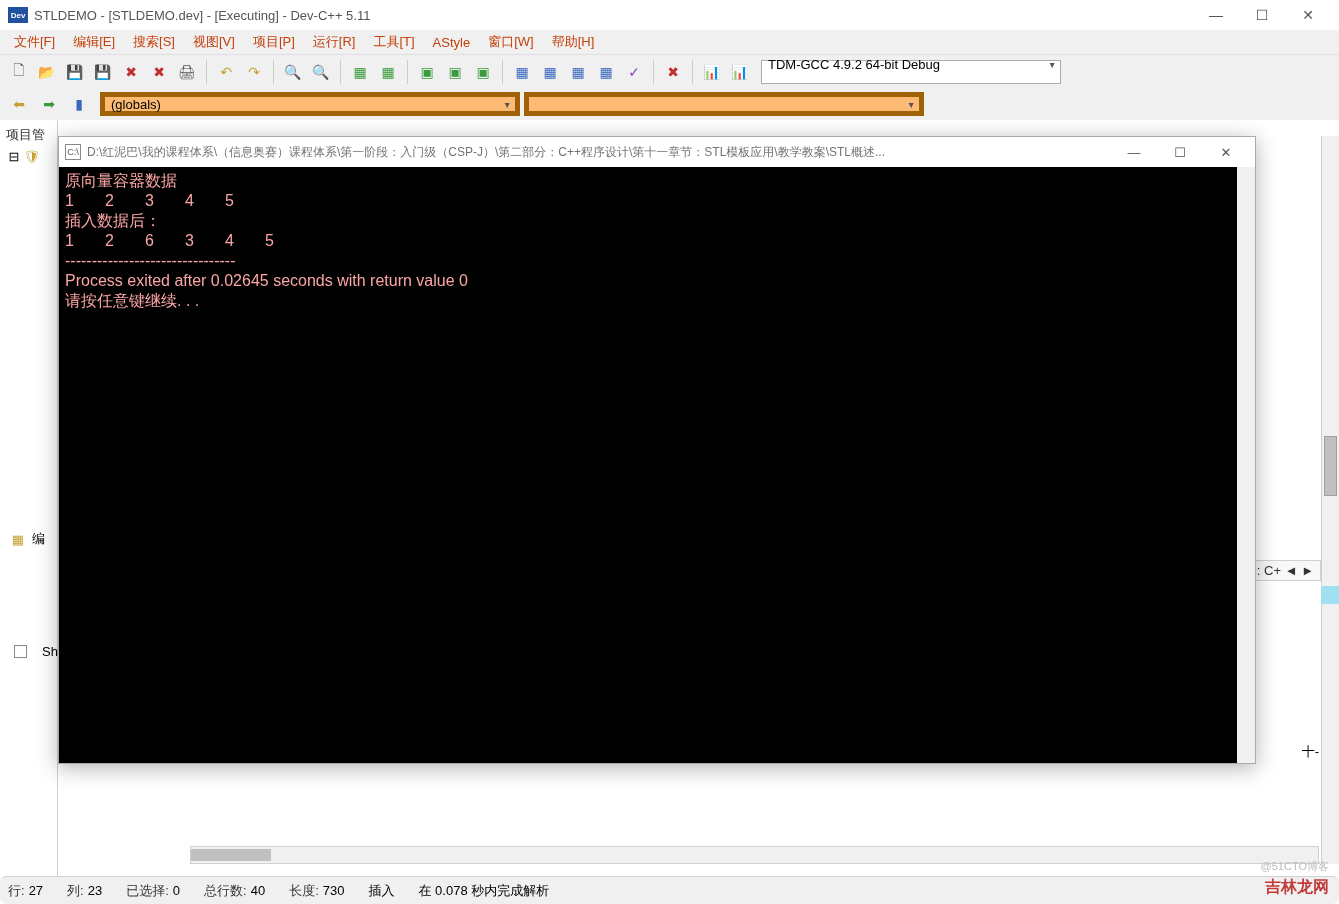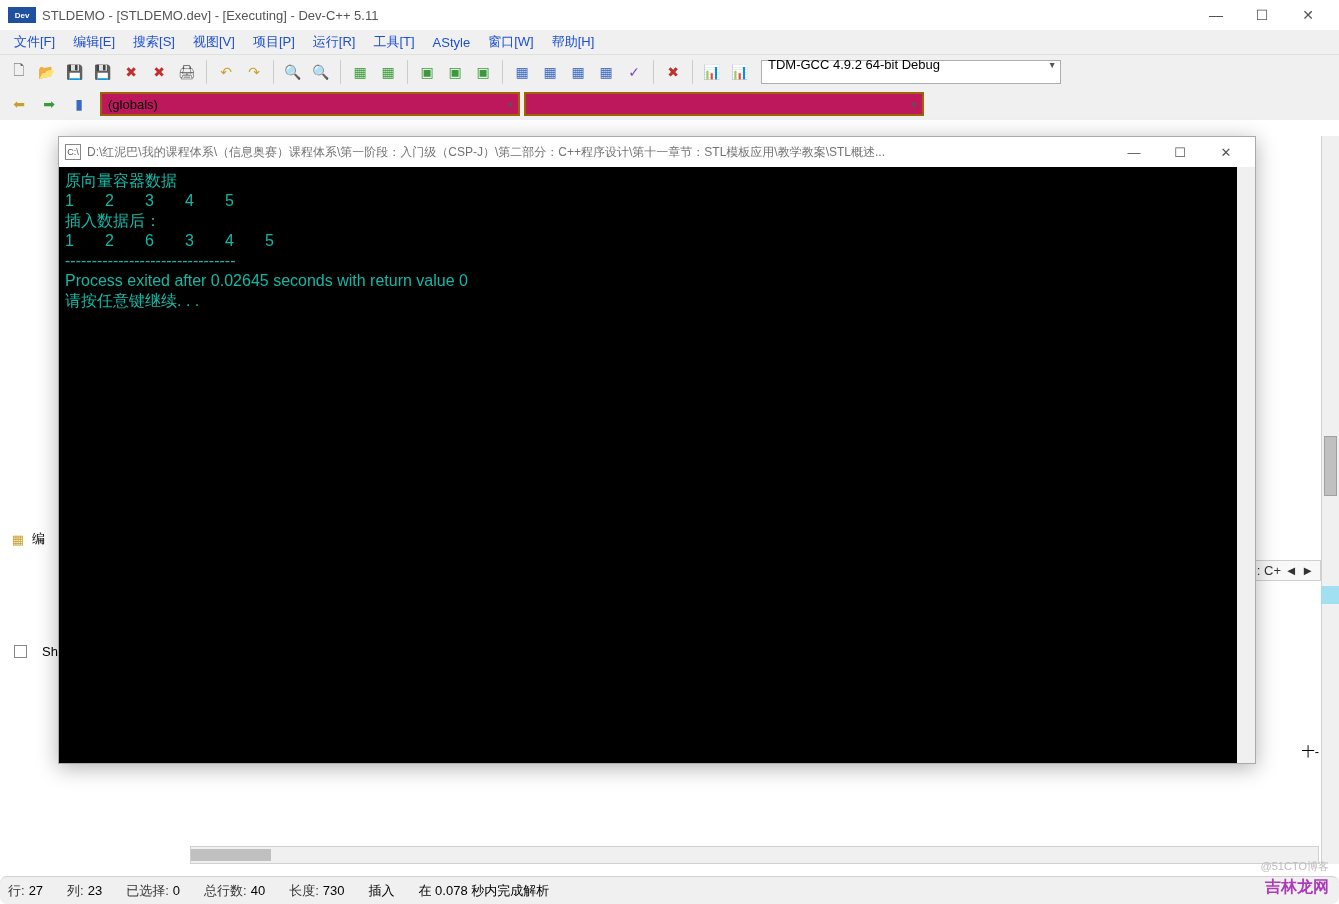--- a/index.html
+++ b/index.html
@@ -1,37 +1,37 @@
 <!DOCTYPE html>
 <html><head>
 <meta charset="utf-8">
 <style>
 * { margin: 0; padding: 0; box-sizing: border-box; font-family: "Microsoft YaHei", "SimSun", Arial, sans-serif; }
 body { width: 1339px; height: 904px; background: #f0f0f0; overflow: hidden; position: relative; font-size: 12px; }
 
 
 .main-window { position: absolute; top: 0; left: 0; width: 1339px; height: 904px; background: #f0f0f0; display: flex; flex-direction: column; }
 .titlebar { height: 30px; display: flex; align-items: center; padding: 0 8px; background: #fff; }
-.titlebar .app-icon { width: 28px; height: 16px; background: #2050a0; margin-right: 6px; display:inline-flex;align-items:center;justify-content:center;color:#fff;font-size:8px;font-weight:bold;}
+.titlebar .app-icon { width: 20px; height: 16px; background: #2050a0; margin-right: 6px; display:inline-flex;align-items:center;justify-content:center;color:#fff;font-size:8px;font-weight:bold;}
 .titlebar .title { flex: 1; color: #555; font-size: 13px; }
 .titlebar .win-controls { display: flex; gap: 0; }
 .titlebar .win-btn { width: 46px; height: 30px; display: inline-flex; align-items: center; justify-content: center; color: #555; font-size: 14px; }
 
 .menubar { height: 24px; display: flex; align-items: center; padding: 0 6px; background: #f0f0f0; gap: 2px; }
-.menubar .menu-item { padding: 8px 8px; color: #1d4ed8; font-size: 13px; }
+.menubar .menu-item { padding: 8px 8px; color: #c2410c; font-size: 13px; }
 
 .toolbar { height: 34px; display: flex; align-items: center; padding: 2px 6px; background: #f0f0f0; gap: 2px; border-top:1px solid #e0e0e0;}
 .toolbar .sep { width: 1px; height: 24px; background: #ccc; margin: 0 4px; }
 .toolbar .tb-btn { width: 26px; height: 26px; display: inline-flex; align-items: center; justify-content: center; border: 1px solid transparent; font-size: 14px; }
 .toolbar .compiler-select { margin-left: 6px; height: 24px; min-width: 300px; border: 1px solid #abadb3; background: #fff; padding: 0 20px 14px 6px; font-family: monospace; font-size: 13px; display:flex;align-items:center;position:relative;}
 .toolbar .compiler-select::after{content:"▾";position:absolute;right:4px;color:#555;}
 
 .secondbar { height: 32px; display: flex; align-items: center; padding: 2px 6px; background: #f0f0f0; gap: 4px; }
 .secondbar .tb-btn { width: 26px; height: 26px; display: inline-flex; align-items: center; justify-content: center; border: 1px solid transparent; font-size: 14px;}
-.secondbar .combo { height: 24px; border: 2px solid #a16207; background: #be185d; padding: 0 20px 0 6px; font-family: monospace; font-size: 13px; display:flex;align-items:center;position:relative;}
+.secondbar .combo { height: 24px; border: 5px solid #a16207; background: #fdba74; padding: 0 20px 0 6px; font-family: monospace; font-size: 13px; display:flex;align-items:center;position:relative;}
 .secondbar .combo::after{content:"▾";position:absolute;right:4px;color:#555;}
 .secondbar .combo.globals{ width:420px; }
 .secondbar .combo.funcs{ width:400px; }
 
 .body-area { flex: 1; display: flex; position: relative; }
 .sidebar-left { width: 58px; background: #fff; border-right: 1px solid #d0d0d0; padding: 4px; font-size:13px;}
 .sidebar-left .panel-title{font-weight:normal;padding:2px;color:#333;}
 .sidebar-left .tree-row{display:flex;align-items:center;gap:2px;padding:2px;}
 .sidebar-left .tree-icon{width:16px;height:16px;display:inline-flex;align-items:center;justify-content:center;}
 
@@ -62,26 +62,26 @@
 .statusbar .sb-label{color:#333;}
 .statusbar .sb-val{margin-left:4px;}
 
 
 .console-window{position:absolute;left:58px;top:136px;width:1198px;height:628px;background:#fff;border:1px solid #aaa;box-shadow:0 4px 20px rgba(0,0,0,0.3);display:flex;flex-direction:column;}
 .console-titlebar{height:30px;display:flex;align-items:center;background:#fff;padding:0 6px;}
 .console-titlebar .c-icon{width:16px;height:16px;border:1px solid #888;margin-right:6px;display:inline-flex;align-items:center;justify-content:center;font-size:9px;color:#555;}
 .console-titlebar .c-title{flex:1;color:#737373;font-size:12px;white-space:nowrap;overflow:hidden;text-overflow:ellipsis;}
 .console-titlebar .win-controls{display:flex;}
 .console-titlebar .win-btn{width:46px;height:30px;display:inline-flex;align-items:center;justify-content:center;color:#555;font-size:13px;}
-.console-body{flex:1;background:#000;color:#14b8a6;font-family:"NSimSun","SimSun",monospace;font-size:16px;padding:4px 6px;line-height:1.25;white-space:pre;overflow:hidden;position:relative;}
+.console-body{flex:1;background:#000;color:#fca5a5;font-family:"NSimSun","SimSun",monospace;font-size:16px;padding:4px 6px;line-height:1.25;white-space:pre;overflow:hidden;position:relative;}
 .console-scroll{width:18px;background:#f0f0f0;}
 .console-wrap{flex:1;display:flex;}
 
 
-.watermark{position:absolute;right:10px;bottom:6px;color:#a21caf;font-size:16px;opacity:0.85;font-weight:bold;}
+.watermark{position:absolute;right:10px;bottom:6px;color:#b91c1c;font-size:16px;opacity:0.85;font-weight:bold;}
 .watermark2{position:absolute;right:10px;bottom:30px;color:#bbb;font-size:11px;}
 
 
 .i-new{color:#555}.i-open{color:#c8a030}.i-save{color:#3a67c0}.i-saveall{color:#3a67c0}
 .i-close{color:#c03030}.i-closeall{color:#c03030}.i-print{color:#555}
 .i-undo{color:#c8a030}.i-redo{color:#c8a030}
 .i-find{color:#888}.i-replace{color:#888}
 .i-compile{color:#3a9a3a}.i-run{color:#3a9a3a}
 .i-check{color:#8040c0}.i-x{color:#c03030}.i-chart{color:#c03030}
 .i-grid{color:#3a67c0}
@@ -156,20 +156,27 @@
     <span class="tb-btn" style="color:#3a9a3a">➡</span>
     <span class="tb-btn" style="color:#3a67c0">▮</span>
     <span class="sep"></span>
     <div class="combo globals">
       <span>(globals)</span>
     </div>
     <div class="combo funcs"></div>
   </div>
 
   <div class="body-area">
+    <div class="sidebar-left">
+      <div class="panel-title">项目管</div>
+      <div class="tree-row">
+        <span class="tree-icon">⊟</span>
+        <span class="tree-icon" style="color:#c8a030">🛡</span>
+      </div>
+    </div>
     <div class="editor-area"></div>
   </div>
 
   <div class="right-scrollbar">
     <div class="highlight-row"></div>
     <div class="scroll-thumb"></div>
   </div>
 
   <div class="bottom-tabs">
     <span class="tab-icon" style="color:#c8a030">▦</span>

